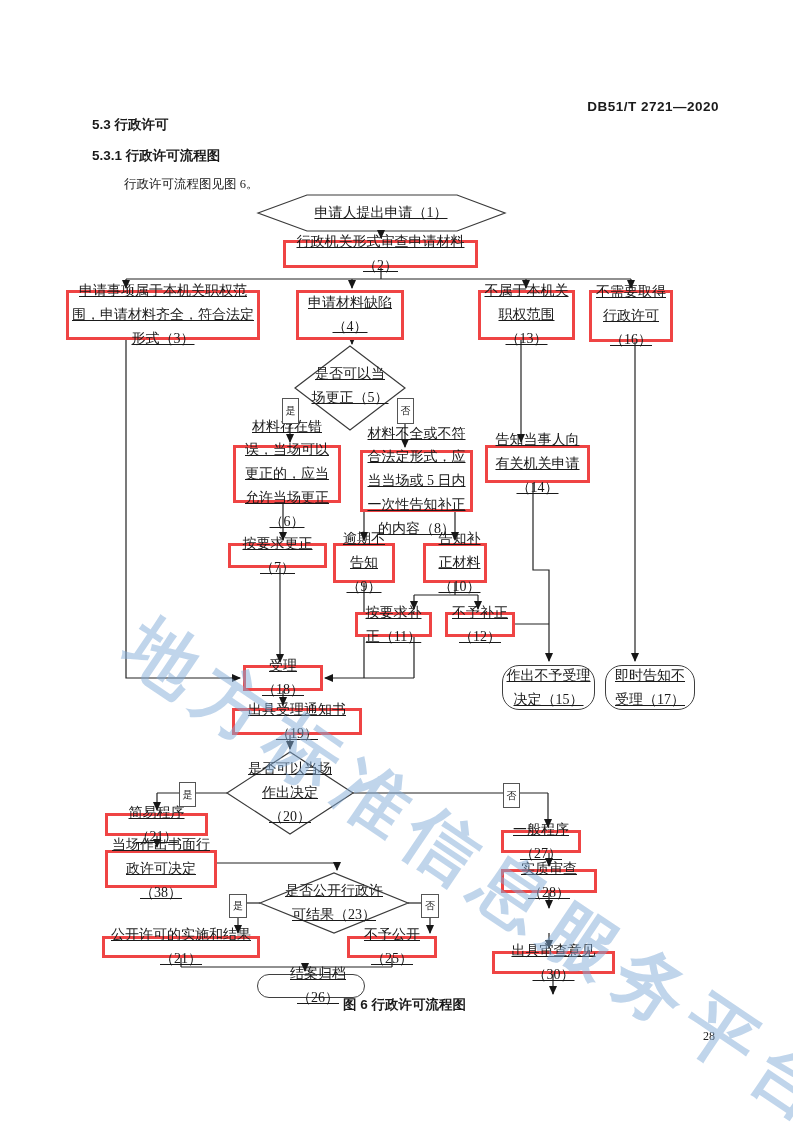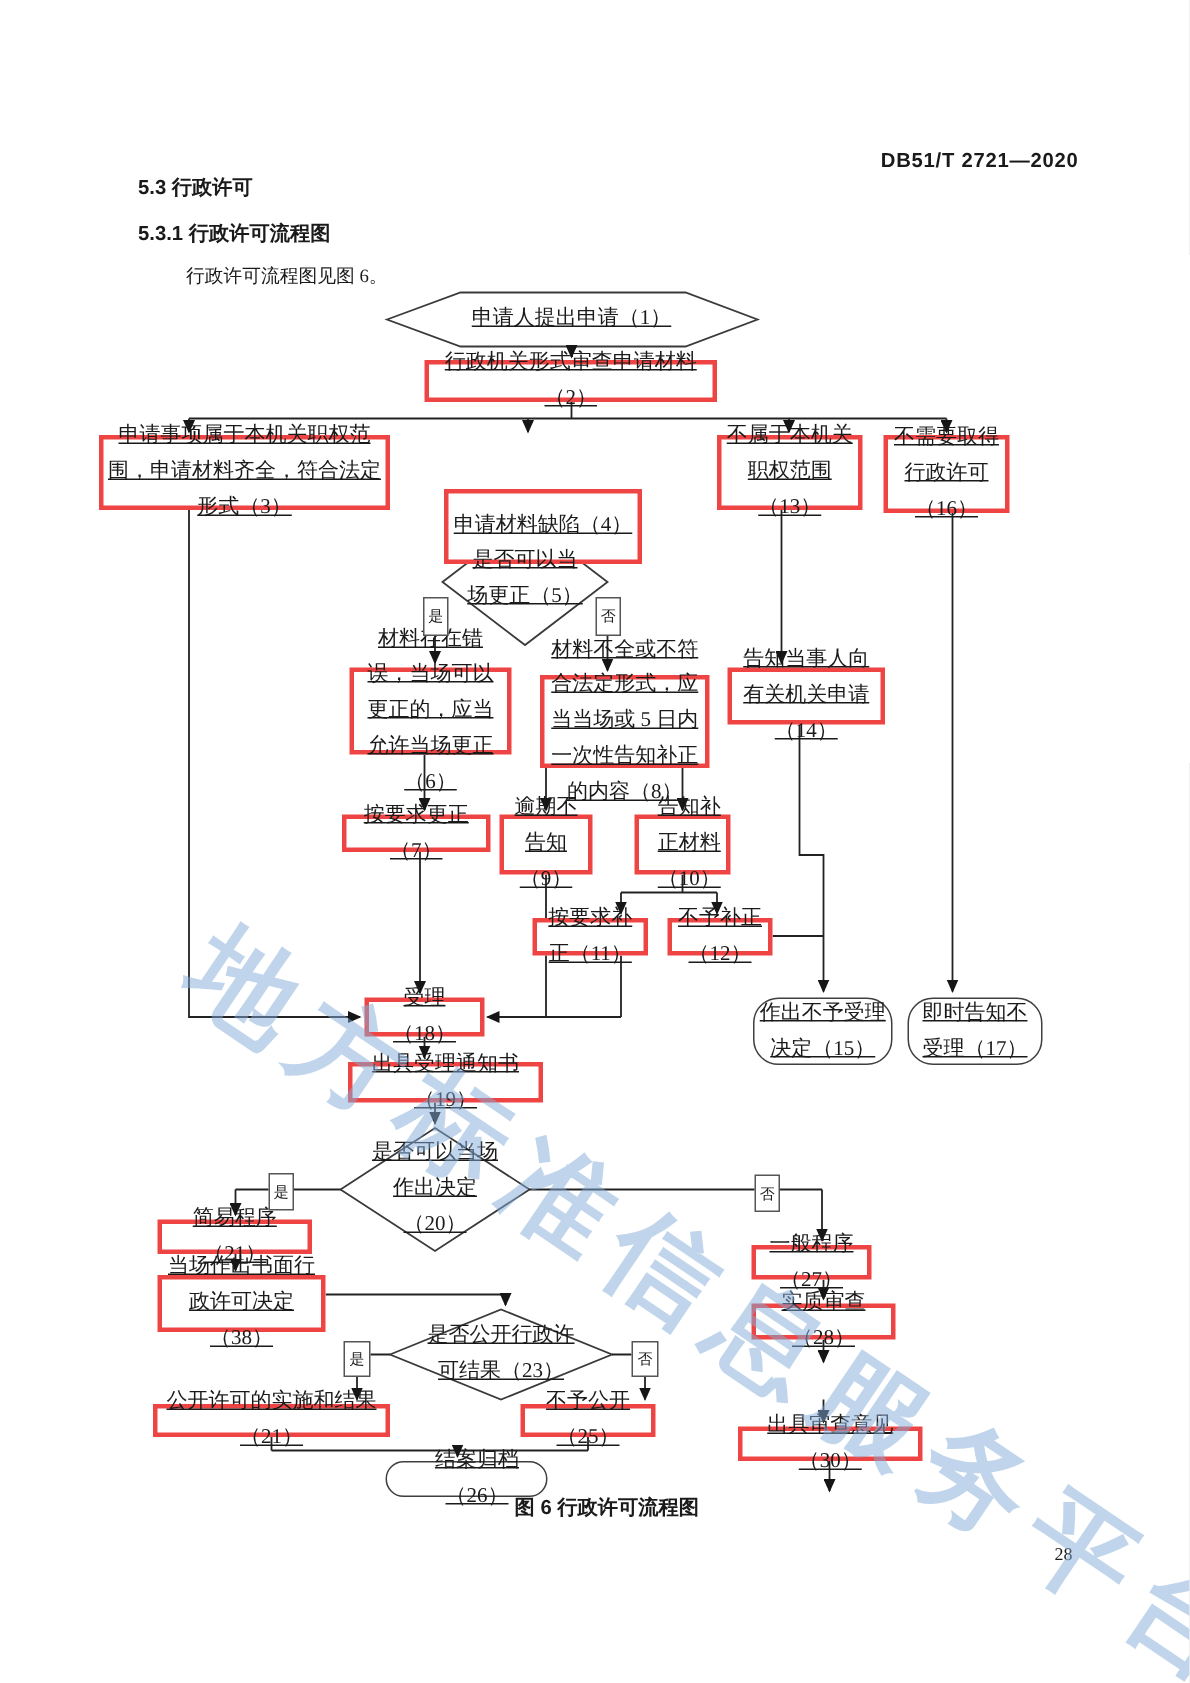--- a/index.html
+++ b/index.html
@@ -112,21 +112,21 @@
         <path d="M553,974 V994" marker-end="url(#ah)"></path>
       </g>
     </g>
   </svg>
 
   <div class="node plain" style="left:283px;top:197px;width:196px;height:32px;">申请人提出申请（1）</div>
 
   <div class="node rect" style="left:283px;top:240px;width:195px;height:28px;">行政机关形式审查申请材料（2）</div>
 
   <div class="node rect" style="left:66px;top:290px;width:194px;height:50px;">申请事项属于本机关职权范围，申请材料齐全，符合法定形式（3）</div>
-  <div class="node rect" style="left:296px;top:290px;width:132px;height:50px;margin-top:36px;">申请材料缺陷（4）</div>
+  <div class="node rect" style="left:296px;top:290px;width:108px;height:50px;">申请材料缺陷（4）</div>
   <div class="node rect" style="left:478px;top:290px;width:97px;height:50px;">不属于本机关职权范围（13）</div>
   <div class="node rect" style="left:589px;top:290px;width:84px;height:52px;">不需要取得行政许可（16）</div>
 
   <div class="node plain" style="left:309px;top:363px;width:82px;height:46px;">是否可以当场更正（5）</div>
   <div class="yn" style="left:282px;top:398px;width:17px;height:26px;">是</div>
   <div class="yn" style="left:397px;top:398px;width:17px;height:26px;">否</div>
 
   <div class="node rect" style="left:233px;top:445px;width:108px;height:58px;">材料存在错误，当场可以更正的，应当允许当场更正（6）</div>
   <div class="node rect" style="left:360px;top:450px;width:113px;height:62px;">材料不全或不符合法定形式，应当当场或 5 日内一次性告知补正的内容（8）</div>
   <div class="node rect" style="left:485px;top:445px;width:105px;height:38px;">告知当事人向有关机关申请（14）</div>

